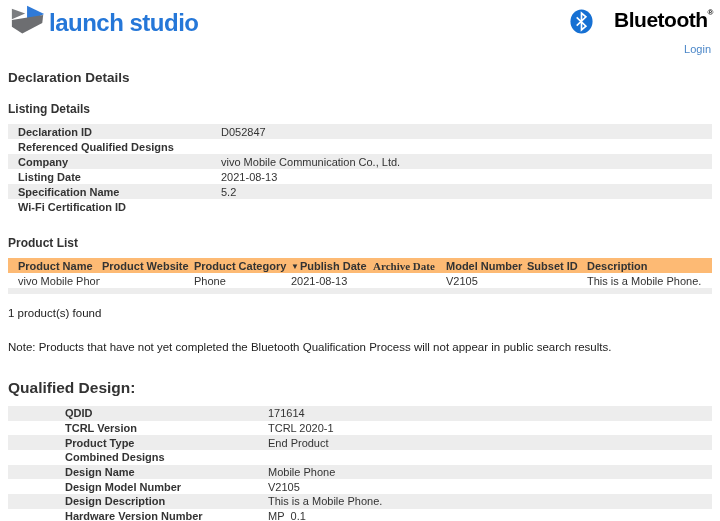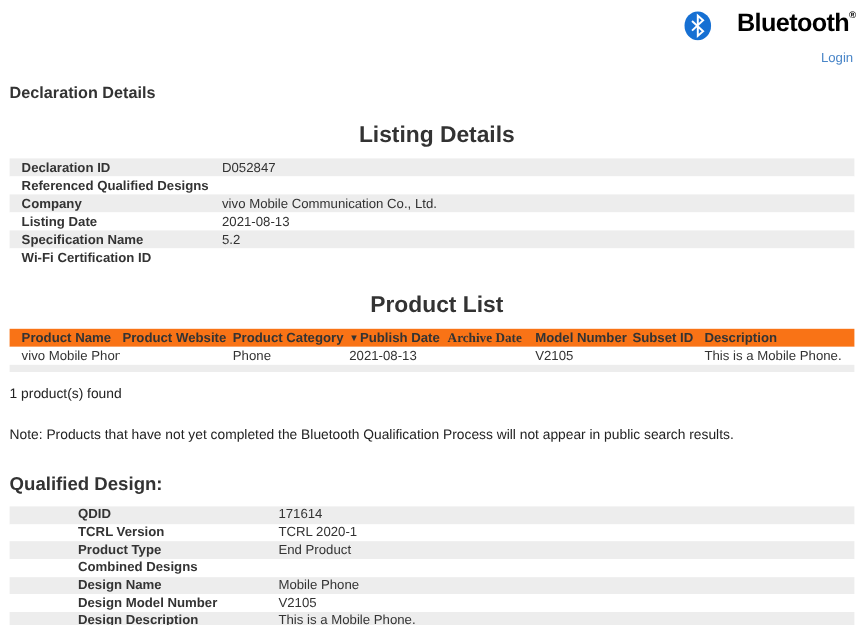--- a/index.html
+++ b/index.html
@@ -20,34 +20,34 @@
     letter-spacing: -0.5px; margin-left: 2px; margin-top: 2px;
   }
   .bt-brand { position: absolute; right: 7px; top: 8px; display: flex; align-items: flex-start; }
   .bt-brand svg { width: 25px; height: 25px; display: block; margin-top: 1px; }
   .bt-text { font-size: 21px; font-weight: bold; color: #000; letter-spacing: -0.5px; margin-left: 20px; }
   .bt-reg { font-size: 8px; font-weight: bold; color: #000; vertical-align: top; line-height: 10px; }
   .login { position: absolute; right: 9px; top: 43px; font-size: 11px; color: #4a86c8; text-decoration: none; cursor: pointer; }
 
   
   .h-decl { margin: 12px 0 0 8px; font-size: 13.5px; font-weight: bold; color: #333; }
-  .h-sec  { margin: 17px 0 8px 8px; font-size: 19px; font-weight: bold; color: #333; text-align: center; }
+  .h-sec  { margin: 17px 0 8px 8px; font-size: 12px; font-weight: bold; color: #333; }
 
   
   .kv-table { margin-left: 8px; width: 704px; }
-  .kv-row { display: flex; align-items: center; height: 15px; font-size: 11px; }
+  .kv-row { display: flex; align-items: center; height: 15px; font-size: 11px; gap: 36px; }
   .kv-row:nth-child(odd) { background: #ededed; }
   .kv-row:nth-child(even) { background: #ffffff; }
   .kv-label { width: 177px; padding-left: 10px; font-weight: bold; color: #333; white-space: nowrap; }
   .kv-value { flex: 1; color: #333; white-space: nowrap; }
   .qd-table .kv-row { height: 14.7px; padding-left: 47px; }
 
   
   .pl-table { margin-left: 8px; width: 704px; }
-  .pl-head { display: flex; align-items: center; height: 15px; background: #f97316; font-size: 11px; font-weight: bold; color: #333; }
+  .pl-head { display: flex; align-items: center; height: 15px; background: #fdba74; font-size: 11px; font-weight: bold; color: #333; }
   .pl-row  { display: flex; align-items: center; height: 15px; background: #fff; font-size: 11px; color: #333; }
   .pl-foot { height: 6px; background: #ededed; }
   .pl-c { white-space: nowrap; overflow: hidden; padding-left: 2px; }
   .c0 { width: 92px; padding-left: 10px; }
   .c1 { width: 92px; }
   .c2 { width: 97px; }
   .c3 { width: 82px; }
   .c4 { width: 73px; font-family: Liberation Serif, serif; }
   .c5 { width: 81px; }
   .c6 { width: 60px; }
@@ -58,20 +58,28 @@
   .count-line { margin: 13px 0 0 8px; font-size: 11.5px; color: #222; }
   .note-line  { margin: 22px 0 0 8px; font-size: 11.5px; color: #222; }
   .h-qd { margin: 26px 0 9px 8px; font-size: 15.5px; font-weight: bold; color: #333; }
 </style>
 </head>
 <body>
 
 <div class="page">
 
   <div class="hdr">
+    <div class="logo">
+      <svg viewBox="0 0 40 36" aria-hidden="true">
+        <polygon points="3,4 17,9 3,15" fill="#7b7d80"></polygon>
+        <polygon points="19,1 37,9.5 19,18" fill="#2f7ad8"></polygon>
+        <polygon points="3,16 36,10.5 35,19 14,30 3,23" fill="#6d6e71"></polygon>
+      </svg>
+      <span class="logo-text">launch studio</span>
+    </div>
 
     <div class="bt-brand">
       <svg viewBox="0 0 26 26" aria-hidden="true">
         <ellipse cx="13" cy="13" rx="11.5" ry="12.5" fill="#1670d3"></ellipse>
         <path d="M8 8.8 L17.6 17.8 L13 21.8 L13 4.2 L17.6 8.2 L8 17.2" fill="none" stroke="#ffffff" stroke-width="1.7" stroke-linejoin="miter"></path>
       </svg>
       <span class="bt-text"><span>Bluetooth</span><sup class="bt-reg">®</sup></span>
     </div>
 
     <a class="login">Login</a>

